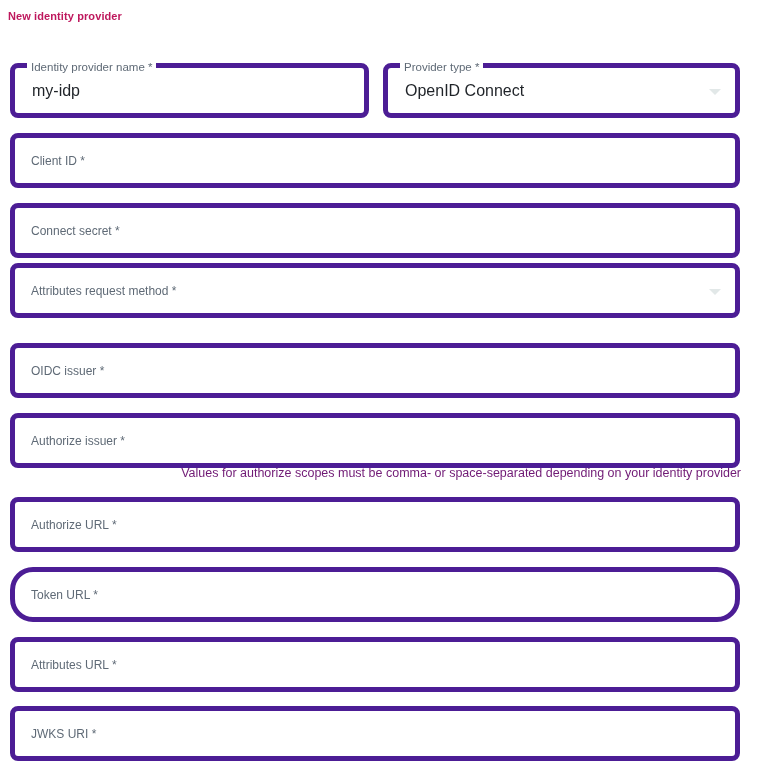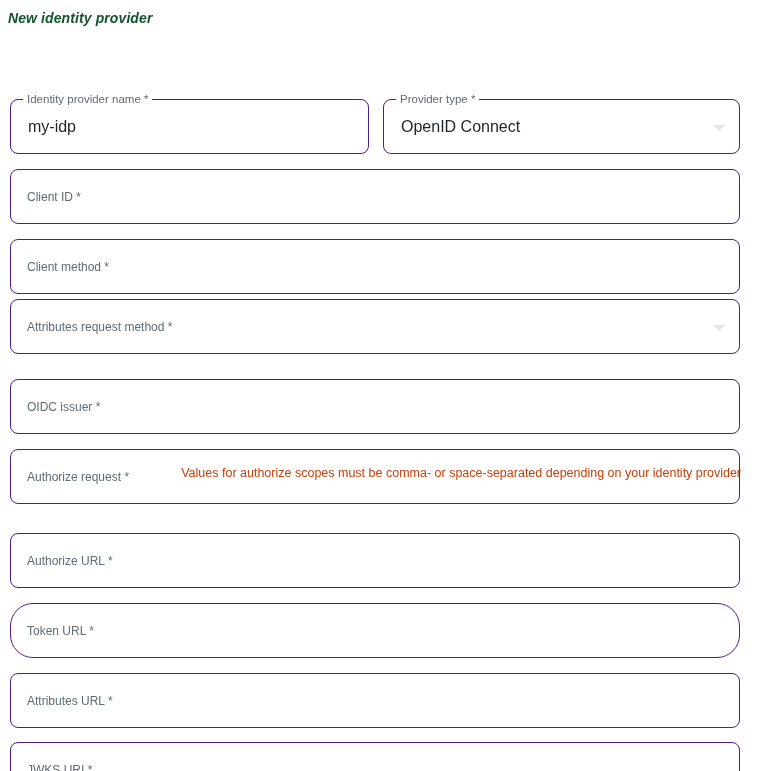--- a/index.html
+++ b/index.html
@@ -5,32 +5,30 @@
   * { margin: 0; padding: 0; box-sizing: border-box; }
   html, body { background: #ffffff; }
   body {
     font-family: "Liberation Sans", "DejaVu Sans", sans-serif;
     width: 757px; height: 771px;
     position: relative; overflow: hidden;
     color: #1f2328;
   }
   .page-title {
     position: absolute; left: 8px; top: 10px;
-    font-size: 14px; font-weight: 700; color: #14532d;
+    font-size: 11px; font-weight: 700; color: #be185d;
     letter-spacing: 0.1px;
-    font-style: italic;
   }
   .field {
     position: absolute;
     height: 55px;
-    border: 1px solid #4c1d95;
+    border: 5px solid #4c1d95;
     border-radius: 8px;
     background: #ffffff;
     cursor: text;
-    margin-top: 36px;
   }
   .field.full { left: 10px; width: 730px; }
   .resting-label {
     position: absolute; left: 16px; top: 50%;
     transform: translateY(-50%);
     font-size: 12px; color: #5f6a76;
     white-space: nowrap; pointer-events: none;
   }
   .float-label {
     position: absolute; left: 12px; top: -8px;
@@ -51,21 +49,21 @@
     margin-top: -2px;
     width: 0; height: 0;
     border-left: 6px solid transparent;
     border-right: 6px solid transparent;
     border-top: 6px solid #e2e8e8;
     pointer-events: none;
   }
   .helper-text {
     position: absolute; left: 10px; top: 466px; width: 731px;
     text-align: right;
-    font-size: 12.5px; line-height: 15px; color: #c2410c;
+    font-size: 12.5px; line-height: 15px; color: #701a75;
   }
 </style>
 </head>
 <body>
 
 <h1 class="page-title">New identity provider</h1>
 
 <div class="field" style="left:10px; top:63px; width:359px;">
   <span class="float-label">Identity provider name *</span>
   <span class="field-value">my-idp</span>
@@ -75,34 +73,34 @@
   <span class="float-label">Provider type *</span>
   <span class="field-value">OpenID Connect</span>
   <span class="chevron-down"></span>
 </div>
 
 <div class="field full" style="top:133px;">
   <span class="resting-label">Client ID *</span>
 </div>
 
 <div class="field full" style="top:203px;">
-  <span class="resting-label">Client method *</span>
+  <span class="resting-label">Connect secret *</span>
 </div>
 
 <div class="field full" style="top:263px;">
   <span class="resting-label">Attributes request method *</span>
   <span class="chevron-down"></span>
 </div>
 
 <div class="field full" style="top:343px;">
   <span class="resting-label">OIDC issuer *</span>
 </div>
 
 <div class="field full" style="top:413px;">
-  <span class="resting-label">Authorize request *</span>
+  <span class="resting-label">Authorize issuer *</span>
 </div>
 
 <div class="helper-text">Values for authorize scopes must be comma- or space-separated depending on your identity provider</div>
 
 <div class="field full" style="top:497px;">
   <span class="resting-label">Authorize URL *</span>
 </div>
 
 <div class="field full" style="top:567px;border-radius:23px;">
   <span class="resting-label">Token URL *</span>

